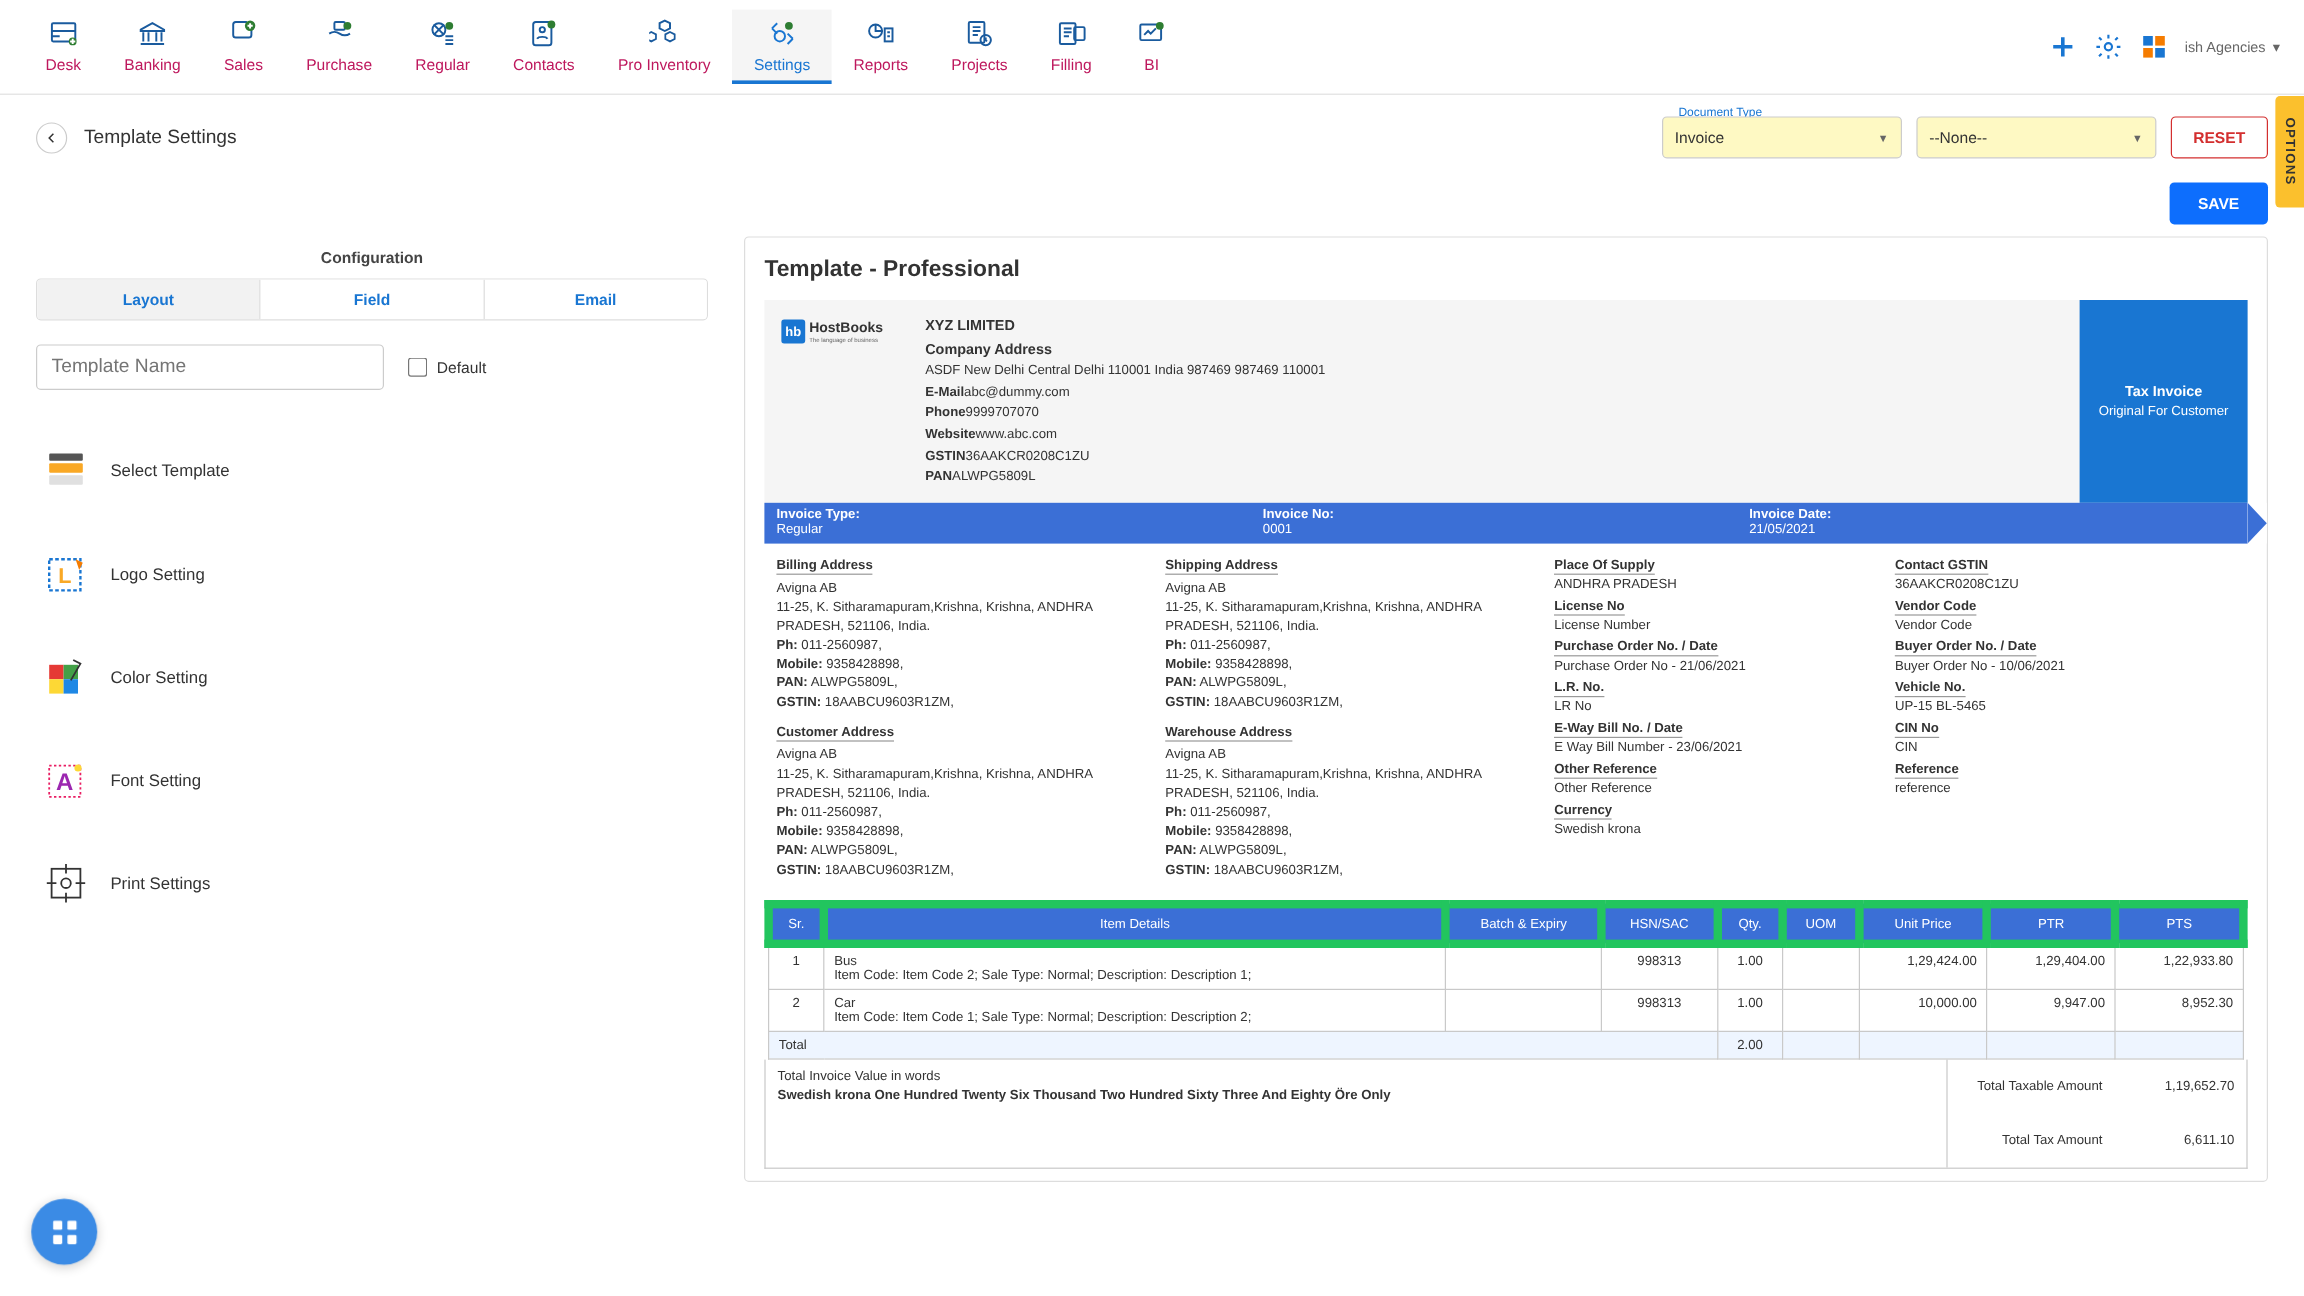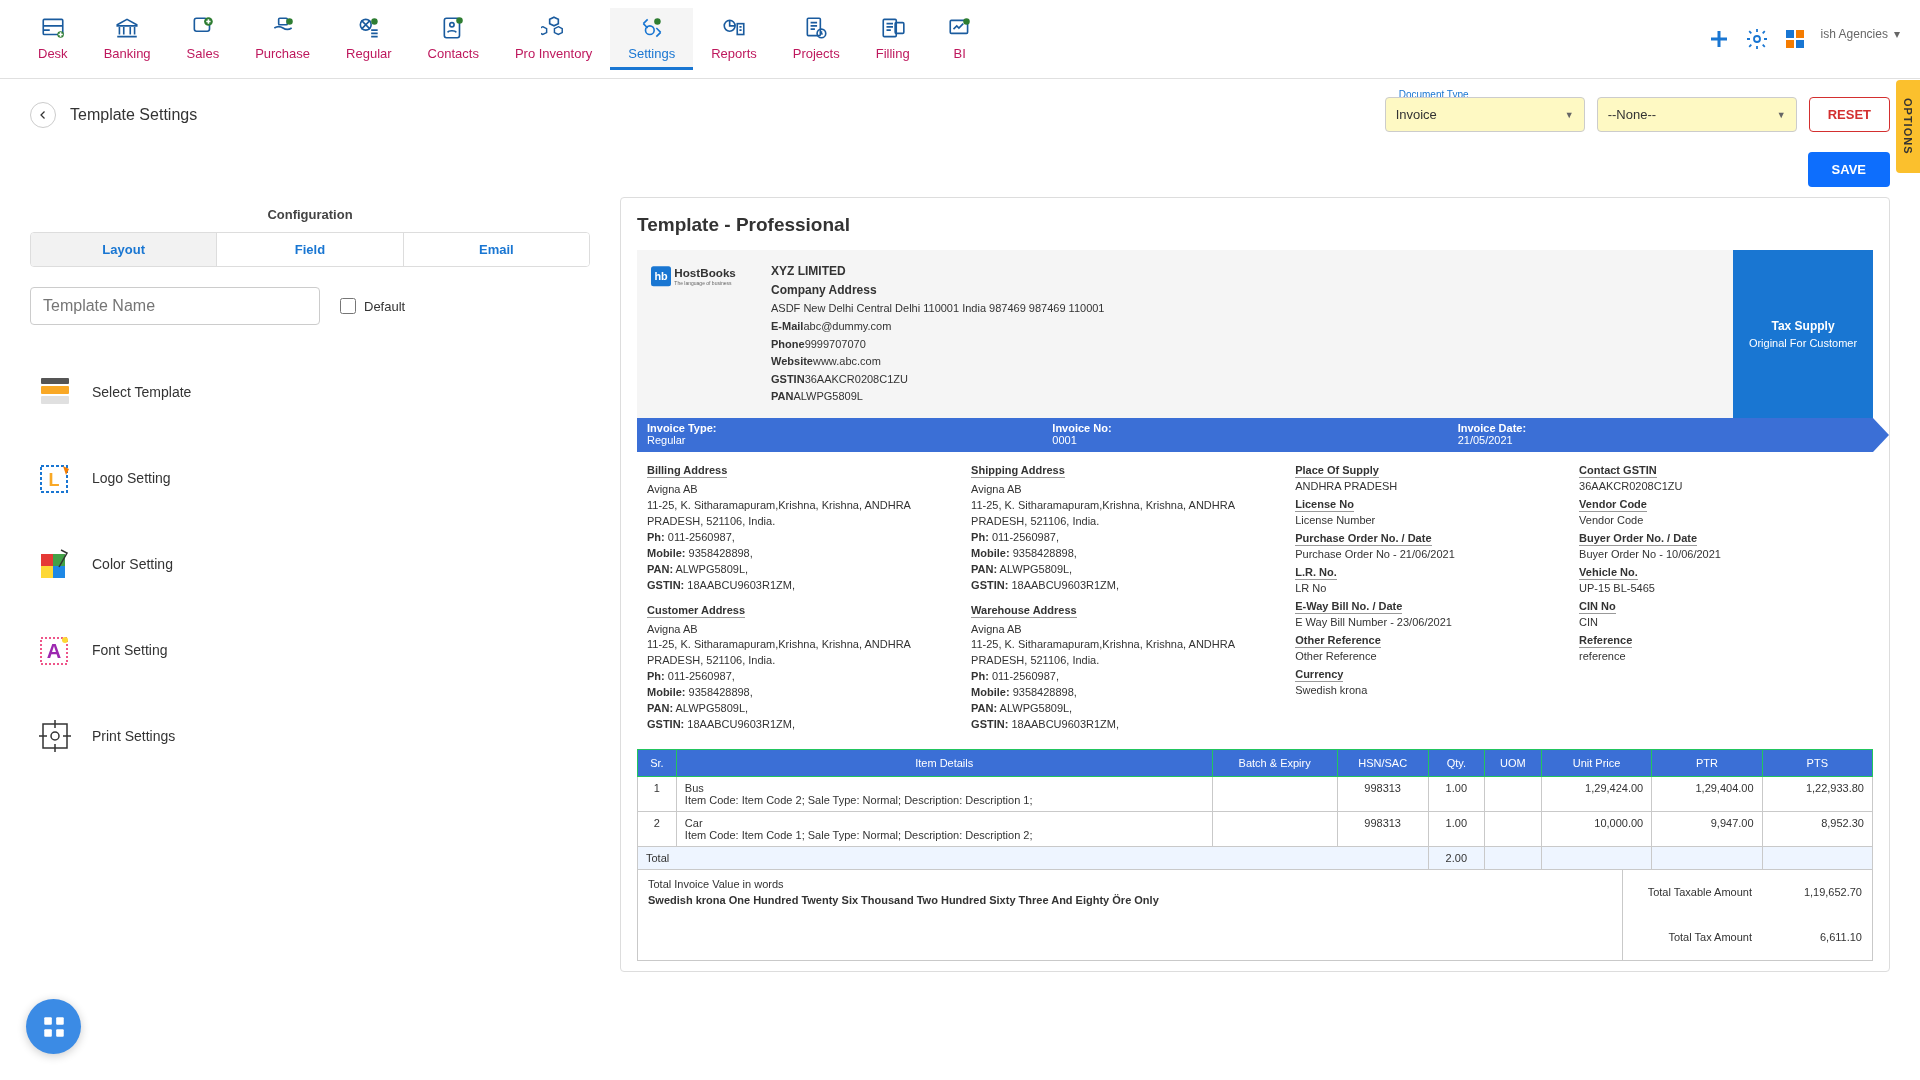--- a/index.html
+++ b/index.html
@@ -5,21 +5,21 @@
 * { margin: 0; padding: 0; box-sizing: border-box; font-family: Arial, sans-serif; }
 body { background: #fff; font-size: 13px; color: #333; }
 
 .top-nav { display: flex; align-items: center; padding: 8px 20px; border-bottom: 1px solid #e0e0e0; background: #fff; }
 .nav-items { display: flex; gap: 0; }
 .nav-item { display: flex; flex-direction: column; align-items: center; padding: 6px 18px; cursor: pointer; color: #be185d; font-size: 13px; }
 .nav-item.active { color: #1976d2; border-bottom: 3px solid #1976d2; background: #f5f5f5; }
 .nav-icon { width: 28px; height: 28px; display: flex; align-items: center; justify-content: center; margin-bottom: 4px; }
 .nav-icon svg { width: 26px; height: 26px; }
 .nav-spacer { flex: 1; }
-.nav-right { display: flex; align-items: flex-start; gap: 14px; }
+.nav-right { display: flex; align-items: center; gap: 14px; }
 .nav-right-icon { width: 24px; height: 24px; display: flex; align-items: center; justify-content: center; cursor: pointer; }
 .company-chip { display: flex; align-items: center; gap: 6px; font-size: 12px; color: #666; cursor: pointer; }
 
 .page-header { display: flex; align-items: center; padding: 18px 30px 10px; }
 .back-btn { width: 26px; height: 26px; border: 1px solid #ccc; border-radius: 50%; display: flex; align-items: center; justify-content: center; cursor: pointer; margin-right: 14px; }
 .page-title { font-size: 16px; font-weight: 400; flex: 1; }
 .header-controls { display: flex; gap: 12px; align-items: flex-start; }
 .select-wrapper { position: relative; }
 .select-label { position: absolute; top: -8px; left: 10px; font-size: 10px; color: #1976d2; background: #fff; padding: 0 4px; }
 .select-box { border: 1px solid #ccc; border-radius: 4px; padding: 9px 30px 9px 10px; min-width: 200px; font-size: 13px; position: relative; cursor: pointer; background: #fef9c3; }
@@ -72,21 +72,21 @@
 .addr-col { flex: 1; padding-right: 16px; }
 .addr-col.wide { flex: 1.15; }
 .addr-block { margin-bottom: 10px; }
 .addr-title { font-weight: 700; border-bottom: 1px solid #999; display: inline-block; margin-bottom: 4px; padding-bottom: 1px; font-size: 11px; }
 .addr-body div { line-height: 1.45; }
 .field-pair { margin-bottom: 6px; }
 .field-pair .lbl { font-weight: 700; border-bottom: 1px solid #999; display: inline-block; margin-bottom: 2px; padding-bottom: 1px; font-size: 11px; }
 .field-pair .val { display: block; font-size: 11px; }
 
 .item-table { width: 100%; border-collapse: collapse; font-size: 11px; }
-.item-table th { background: #3b6fd6; color: #fff; padding: 7px 6px; font-weight: 400; border: 1px solid #22c55e; }
+.item-table th { background: #3b6fd6; color: #fff; padding: 7px 6px; font-weight: 400; border: 7px solid #22c55e; }
 .item-table td { border: 1px solid #c9c9c9; padding: 5px 8px; vertical-align: top; }
 .item-table .num { text-align: right; }
 .item-table .ctr { text-align: center; }
 .total-row td { background: #eef5ff; }
 
 .totals-area { display: flex; font-size: 11px; border: 1px solid #c9c9c9; border-top: none; }
 .words-col { flex: 1; padding: 6px 10px; }
 .words-col div { padding: 2px 0; }
 .sum-col { width: 250px; border-left: 1px solid #c9c9c9; }
 .sum-row { display: flex; border-bottom: 1px solid transparent; padding: 16px 10px; align-items: flex-end; }
@@ -370,21 +370,21 @@
               <strong>Company Address</strong><br>
               <span>ASDF New Delhi Central Delhi 110001 India 987469 987469 110001</span><br>
               <span><b>E-Mail</b><span>abc@dummy.com</span></span><br>
               <span><b>Phone</b><span>9999707070</span></span><br>
               <span><b>Website</b><span>www.abc.com</span></span><br>
               <span><b>GSTIN</b><span>36AAKCR0208C1ZU</span></span><br>
               <span><b>PAN</b><span>ALWPG5809L</span></span>
             </div>
           </div>
           <div class="tax-box">
-            <strong>Tax Supply</strong>
+            <strong>Tax Invoice</strong>
             <span>Original For Customer</span>
           </div>
         </div>
 
         <div class="inv-strip">
           <div class="inv-cell"><b>Invoice Type:</b><span>Regular</span></div>
           <div class="inv-cell"><b>Invoice No:</b><span>0001</span></div>
           <div class="inv-cell"><b>Invoice Date:</b><span>21/05/2021</span></div>
         </div>
 

